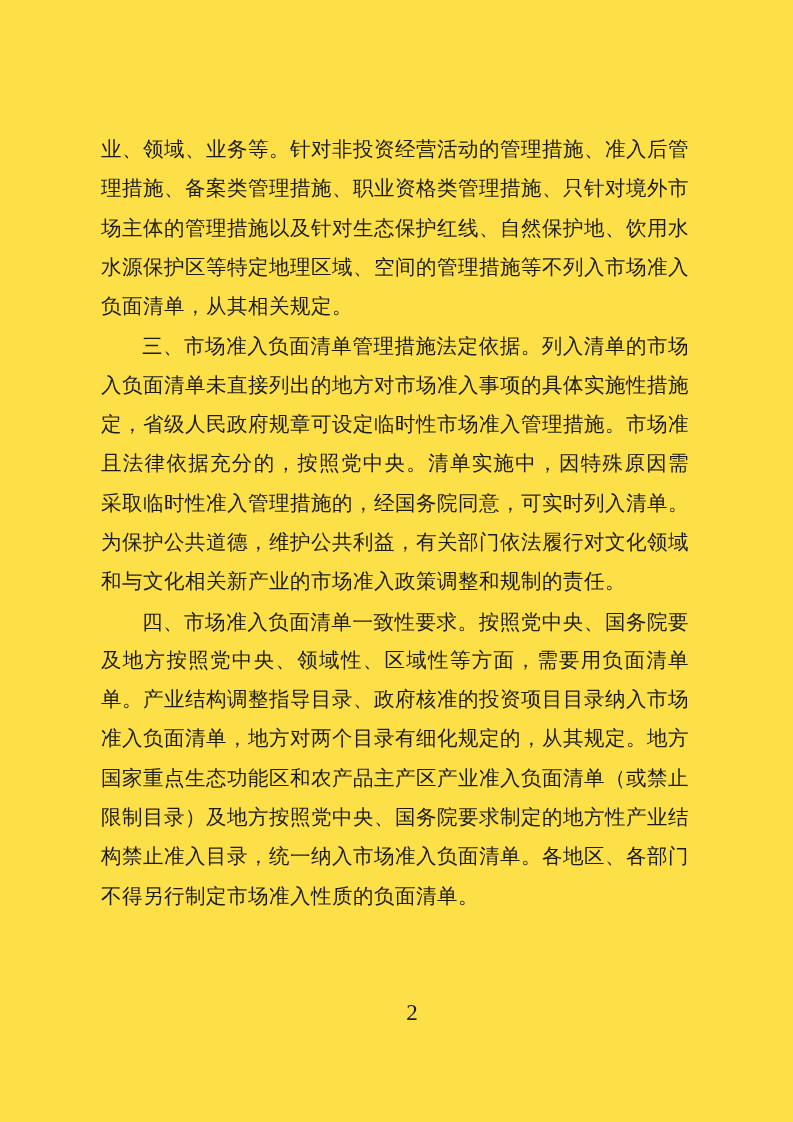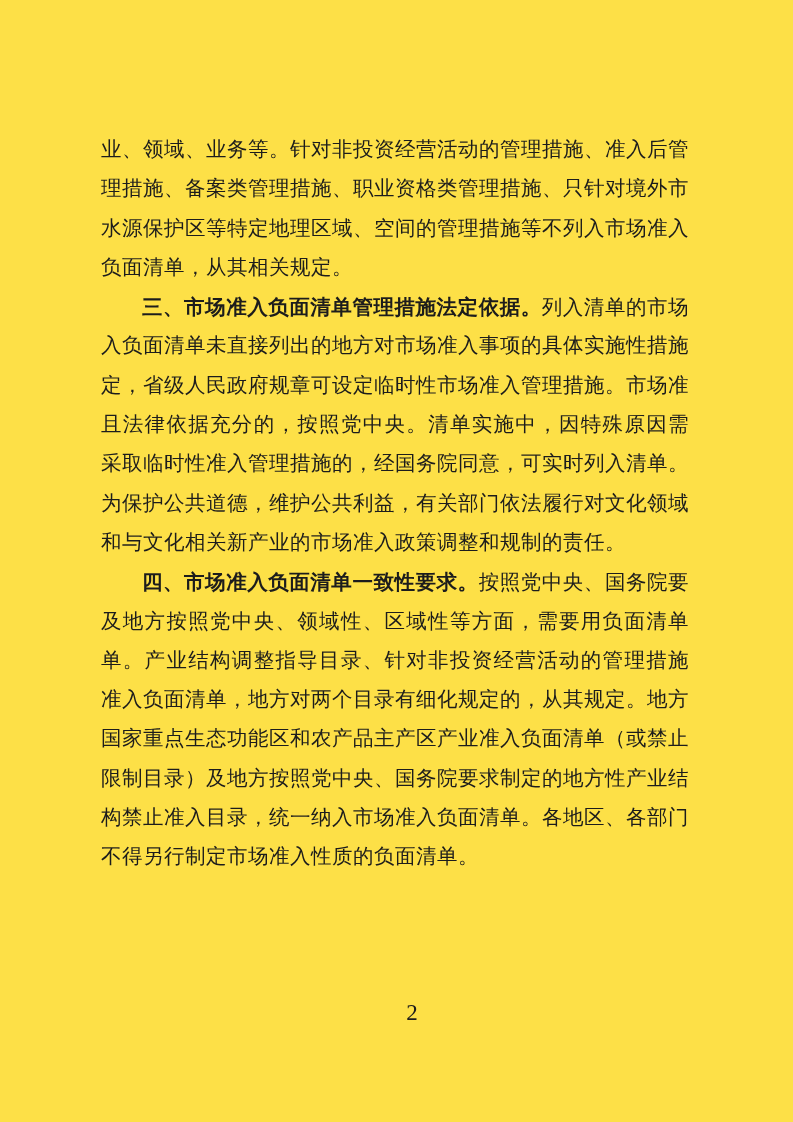--- a/index.html
+++ b/index.html
@@ -34,21 +34,21 @@
     overflow: hidden;
   }
   .line.para-end {
     text-align-last: left;
   }
   .line.indent {
     text-indent: 41px;
   }
   .heading-bold {
     font-family: "Liberation Sans", "DejaVu Sans", sans-serif;
-    font-weight: 700;
+    font-weight: 400;
   }
   .page-number {
     position: absolute;
     top: 998px;
     left: 0;
     width: 100%;
     text-align: center;
     font-size: 23px;
     line-height: 30px;
     font-family: "Liberation Serif", serif;
@@ -56,34 +56,35 @@
   }
 </style>
 </head>
 <body>
 
 <div class="page">
   <div class="text-block">
 
     <div class="line">业、领域、业务等。针对非投资经营活动的管理措施、准入后管</div>
     <div class="line">理措施、备案类管理措施、职业资格类管理措施、只针对境外市</div>
+    <div class="line">场主体的管理措施以及针对生态保护红线、自然保护地、饮用水</div>
     <div class="line">水源保护区等特定地理区域、空间的管理措施等不列入市场准入</div>
     <div class="line para-end">负面清单，从其相关规定。</div>
 
     <div class="line indent"><span class="heading-bold">三、市场准入负面清单管理措施法定依据。</span><span>列入清单的市场</span></div>
     <div class="line">入负面清单未直接列出的地方对市场准入事项的具体实施性措施</div>
     <div class="line">定，省级人民政府规章可设定临时性市场准入管理措施。市场准</div>
     <div class="line">且法律依据充分的，按照党中央。清单实施中，因特殊原因需</div>
     <div class="line">采取临时性准入管理措施的，经国务院同意，可实时列入清单。</div>
     <div class="line">为保护公共道德，维护公共利益，有关部门依法履行对文化领域</div>
     <div class="line para-end">和与文化相关新产业的市场准入政策调整和规制的责任。</div>
 
     <div class="line indent"><span class="heading-bold">四、市场准入负面清单一致性要求。</span><span>按照党中央、国务院要</span></div>
     <div class="line">及地方按照党中央、领域性、区域性等方面，需要用负面清单</div>
-    <div class="line">单。产业结构调整指导目录、针对非投资经营活动的管理措施</div>
+    <div class="line">单。产业结构调整指导目录、政府核准的投资项目目录纳入市场</div>
     <div class="line">准入负面清单，地方对两个目录有细化规定的，从其规定。地方</div>
     <div class="line">国家重点生态功能区和农产品主产区产业准入负面清单（或禁止</div>
     <div class="line">限制目录）及地方按照党中央、国务院要求制定的地方性产业结</div>
     <div class="line">构禁止准入目录，统一纳入市场准入负面清单。各地区、各部门</div>
     <div class="line para-end">不得另行制定市场准入性质的负面清单。</div>
 
   </div>
 
   <div class="page-number">2</div>
 </div>

